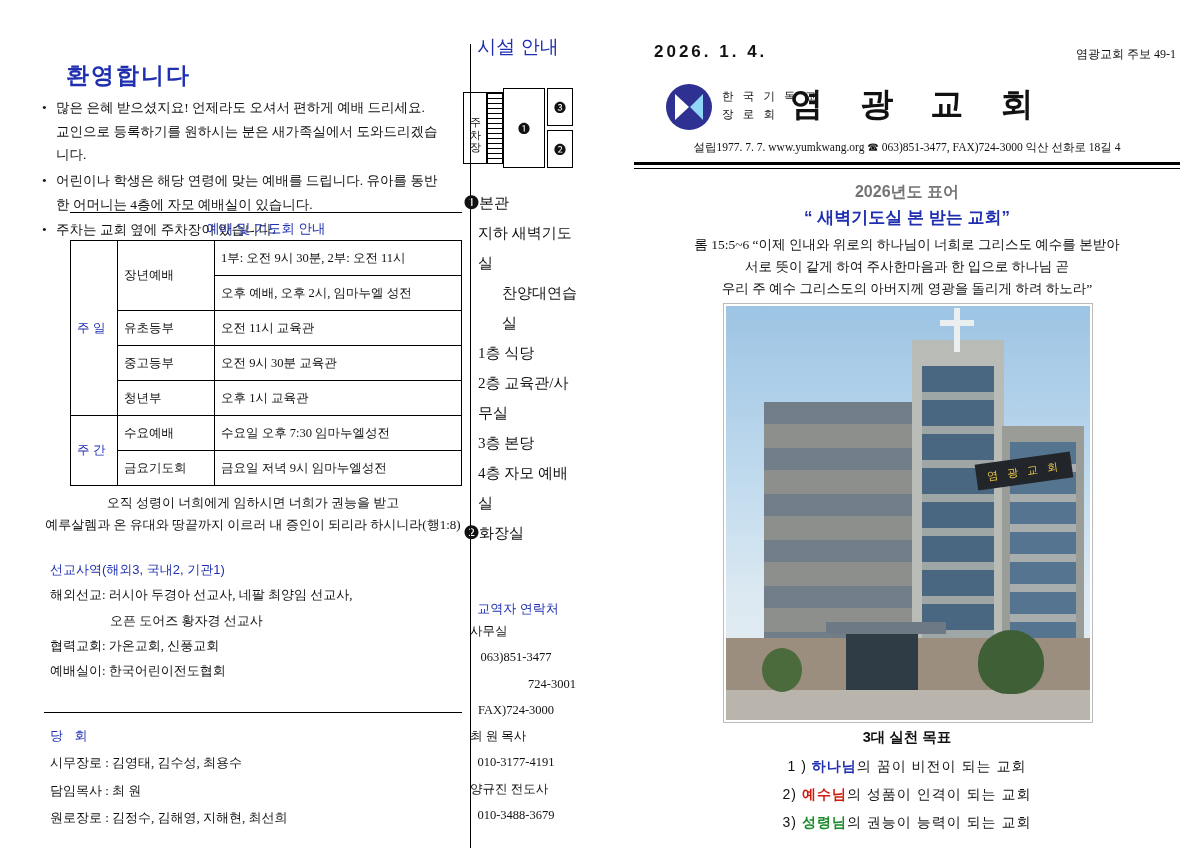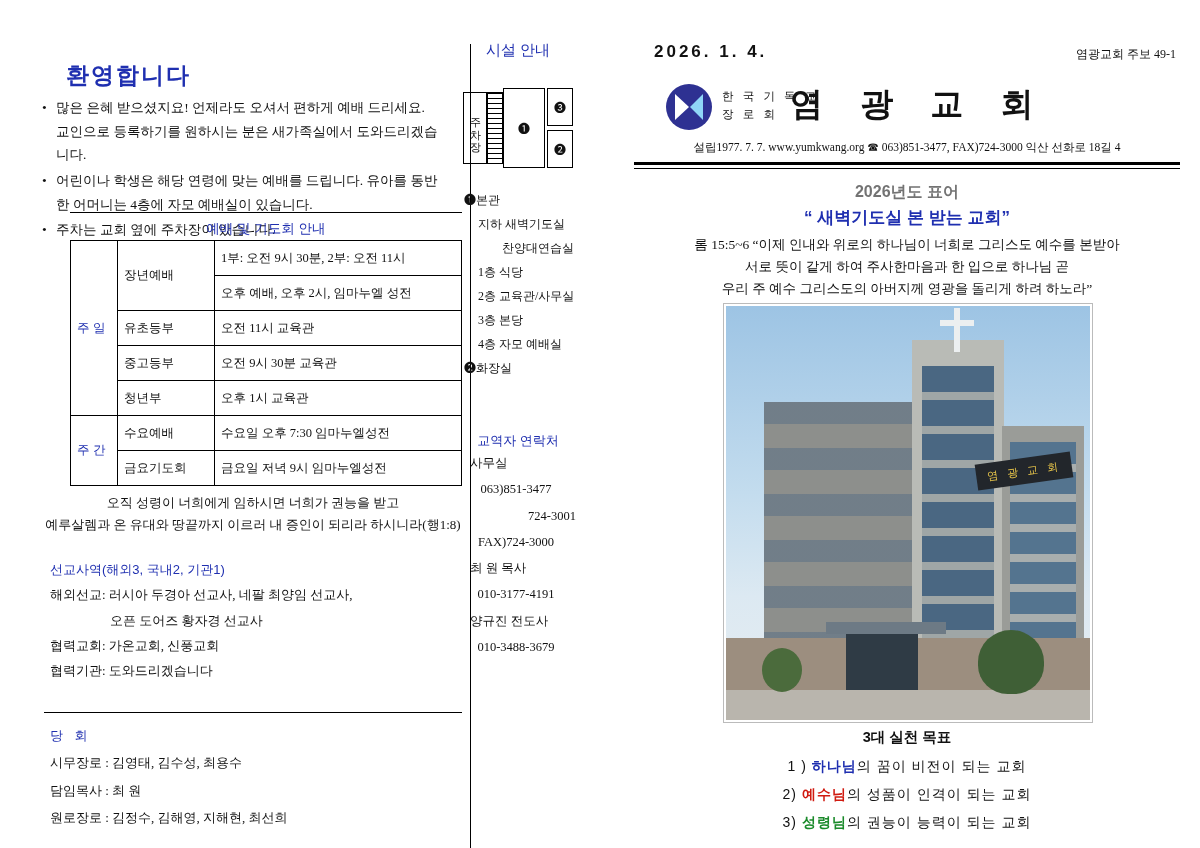--- a/index.html
+++ b/index.html
@@ -72,21 +72,21 @@
 
   
   .vdiv{position:absolute;left:448px;top:22px;height:804px;border-left:1px solid #000;}
 
   
   .fac{
     position:absolute;left:456px;top:22px;width:124px;
   }
   .fac-title{
     text-align:center;color:#1f2fb0;font-family:"Liberation Sans", sans-serif;
-    font-size:15px;margin-top:19px;
+    font-size:19px;margin-top:12px;
   }
   .fac-map{position:relative;margin:28px auto 0;width:110px;height:78px;}
   .park{
     position:absolute;left:0;top:4px;width:22px;height:70px;border:1px solid #000;
     display:flex;align-items:center;justify-content:center;
   }
   .park span{
     writing-mode:vertical-rl;font-size:11px;letter-spacing:1px;
   }
   .hatch{
@@ -99,21 +99,21 @@
     display:flex;align-items:center;justify-content:center;font-size:12px;
   }
   .bld2{
     position:absolute;left:84px;top:0px;width:24px;height:36px;border:1px solid #000;
     display:flex;align-items:center;justify-content:center;font-size:12px;
   }
   .bld3{
     position:absolute;left:84px;top:42px;width:24px;height:36px;border:1px solid #000;
     display:flex;align-items:center;justify-content:center;font-size:12px;
   }
-  .fac-list{margin:22px 0 0 8px;font-size:12px;line-height:2.0;}
+  .fac-list{margin:22px 0 0 8px;font-size:15px;line-height:2.0;}
   .fac-list .sub{padding-left:14px;}
   .fac-list .sub2{padding-left:38px;}
 
   .contact-title{
     margin-top:52px;text-align:center;color:#1f2fb0;
     font-family:"Liberation Sans", sans-serif;font-size:13px;
   }
   .contact-list{font-size:12.5px;line-height:2.1;text-align:center;}
   .contact-list div{padding-right:4px;}
   .c-left{text-align:left;padding-left:14px;}
@@ -270,21 +270,21 @@
       <div class="verse">
         <div>오직 성령이 너희에게 임하시면 너희가 권능을 받고</div>
         <div>예루살렘과 온 유대와 땅끝까지 이르러 내 증인이 되리라 하시니라(행1:8)</div>
       </div>
 
       <div class="mission">
         <div class="head">선교사역(해외3, 국내2, 기관1)</div>
         <div>해외선교: 러시아 두경아 선교사, 네팔 최양임 선교사,</div>
         <div class="ind">오픈 도어즈 황자경 선교사</div>
         <div>협력교회: 가온교회, 신풍교회</div>
-        <div>협력기관: 도와드리겠습니다</div>
+        <div>예배실이: 한국어린이전도협회</div>
       </div>
 
       <div class="hr1"></div>
 
       <div class="council">
         <div class="head">당 회</div>
         <div>시무장로 : 김영태, 김수성, 최용수</div>
         <div>담임목사 :  최   원</div>
         <div>원로장로 : 김정수, 김해영, 지해현, 최선희</div>
       </div>

